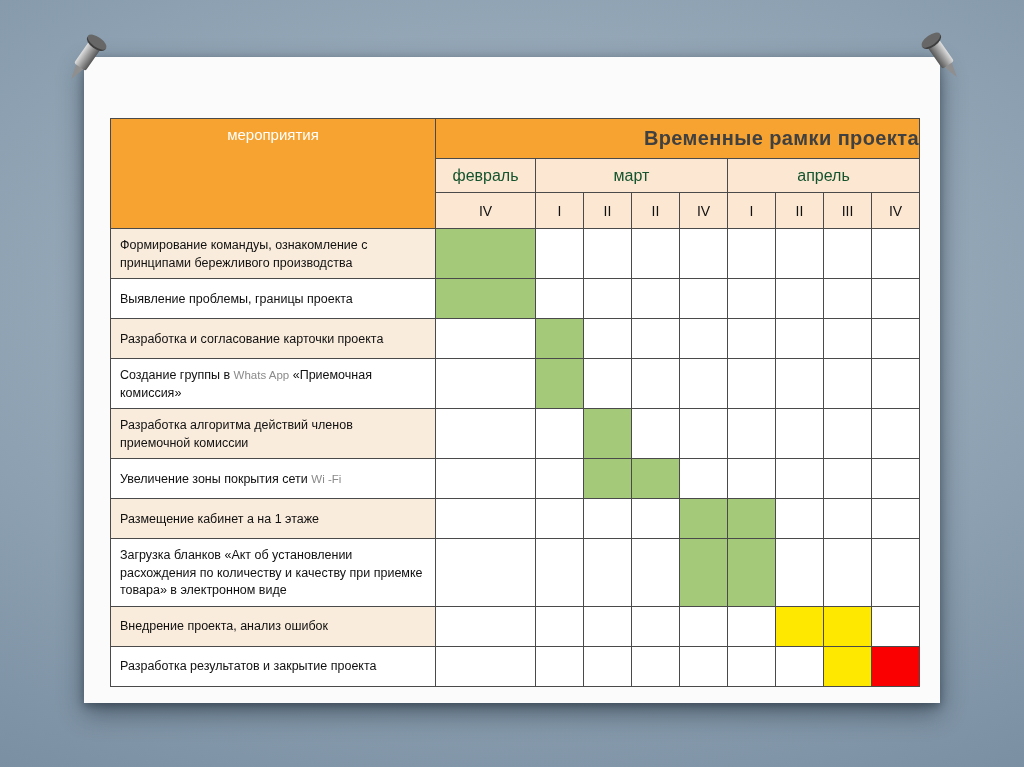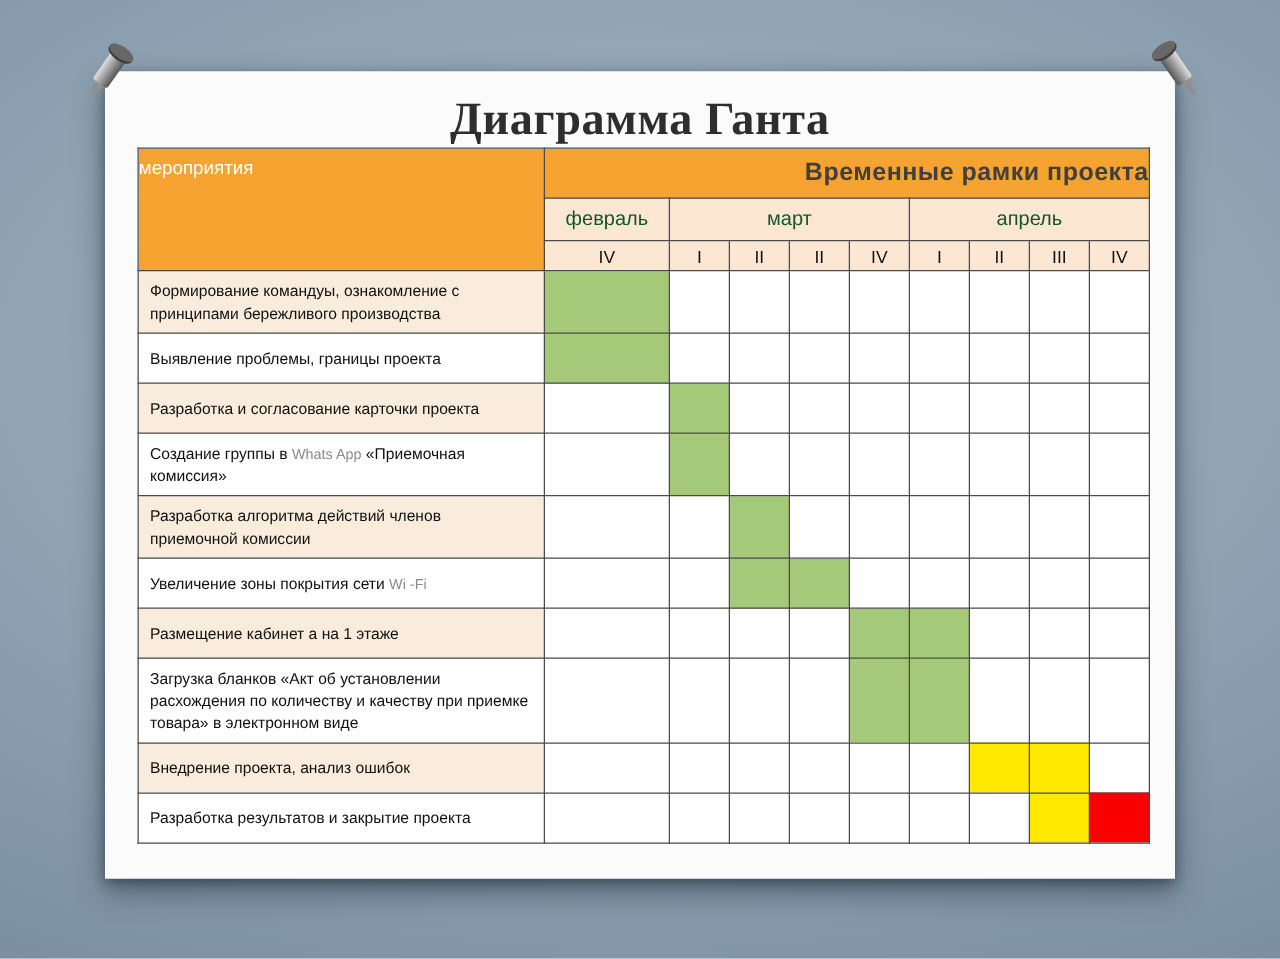--- a/index.html
+++ b/index.html
@@ -19,31 +19,31 @@
     font-family:"Liberation Serif", serif; font-weight:bold;
     font-size:37px; color: var(--title-color,#2E2E2E); letter-spacing:.5px;
   }
   .gantt {
     position:absolute; left:110px; top:118px;
     border-collapse:collapse; table-layout:fixed; background:#fff;
   }
   .gantt td { border:1px solid var(--grid,#4A4A4A); }
   .gantt td.act-head {
     background: var(--header-orange,#F6A331); color:#fff;
-    font-size:15px; text-align:left; vertical-align:top; padding-top:7px;
+    font-size:15px; text-align:center; vertical-align:top; padding-top:7px;
   }
   .gantt td.time-head {
     background: var(--header-orange,#F6A331); color:#404040;
     font-size:20px; font-weight:bold; text-align:right; height:40px; letter-spacing:.4px;
   }
   .gantt tr.months td {
     background: var(--header-peach,#FCE8D2); font-size:16px; text-align:center; height:34px; color:#14532d;
   }
   .gantt tr.weeks td {
-    background: var(--header-peach,#FCE8D2); font-size:14px; text-align:center; height:24px; color:#111;
+    background: var(--header-peach,#FCE8D2); font-size:14px; text-align:center; height:36px; color:#111;
   }
   .gantt tbody td { height:40px; }
   .gantt td.act {
     font-size:12.5px; color:#101010; padding:8px 10px 6px 9px; line-height:1.4;
     background:#fff; text-align:left; vertical-align:middle;
   }
   .gantt tr.odd td.act { background: var(--row-tint,#FAECDC); }
   .gantt .muted { color:#8a8a8a; font-size:11.5px; }
   .gantt td.cell { background:#fff; }
   .pin { position:absolute; }
@@ -81,21 +81,20 @@
       </linearGradient>
     </defs>
     <g transform="rotate(-35 34 30)">
       <path d="M29.5 40 L38.5 40 L34 56 Z" fill="#8f8f8f"></path>
       <rect x="27" y="12" width="14" height="29" rx="2.5" fill="url(#pinmetal2)"></rect>
       <ellipse cx="34" cy="12" rx="11" ry="5.5" fill="#3e3e3e"></ellipse>
       <ellipse cx="34" cy="10.6" rx="11" ry="5" fill="#676767"></ellipse>
     </g>
   </svg>
 
-  <div class="title">Диаграмма Ганта</div>
 
   <table class="gantt" id="gantt">
       <colgroup>
         <col style="width:325px">
         <col style="width:100px">
         <col style="width:48px">
         <col style="width:48px">
         <col style="width:48px">
         <col style="width:48px">
         <col style="width:48px">

